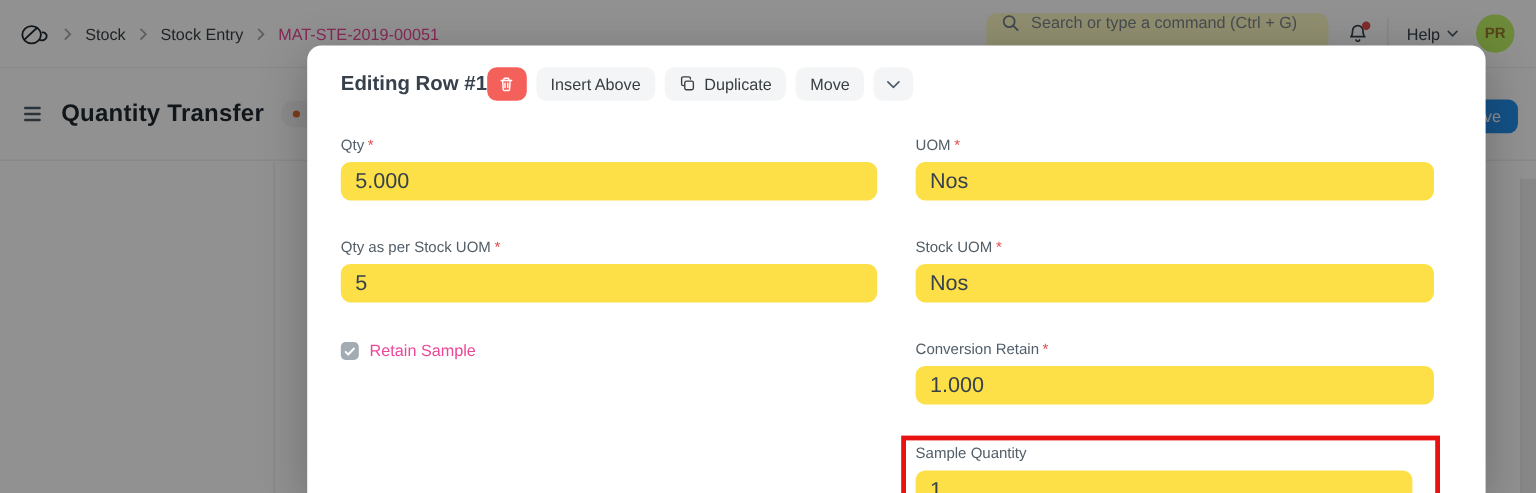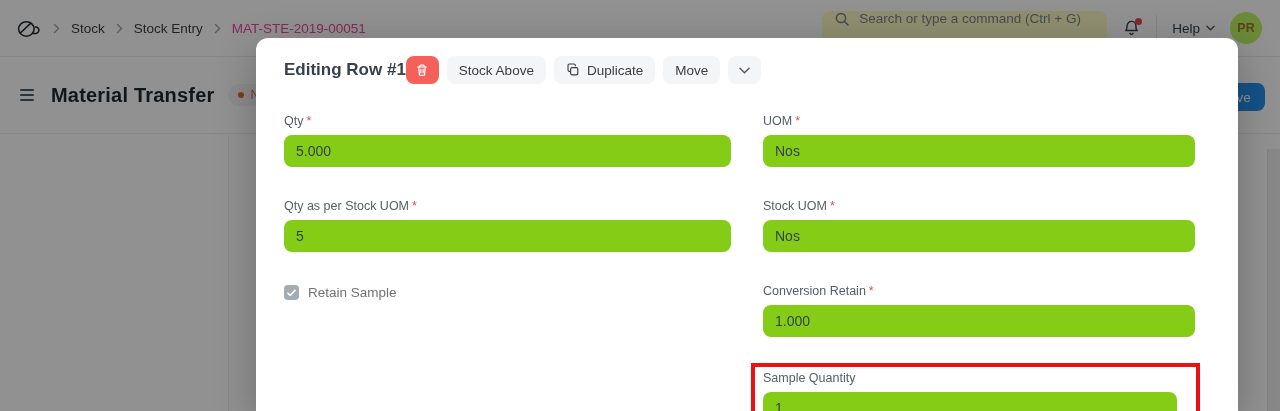--- a/index.html
+++ b/index.html
@@ -105,30 +105,30 @@
     margin-top: 30px; padding-left: 28px;
     display: grid; grid-template-columns: 447px 432px;
     column-gap: 31px; row-gap: 21px; gap: 32px;
   }
   .field-label {
     font-size: 12.5px; color: #525e68; margin-bottom: 6px;
     display: flex; gap: 3px; line-height: 15px;
   }
   .req { color: #e24c4c; }
   .text-input {
-    display: block; width: 100%; height: 32px; background: #84cc16;
+    display: block; width: 100%; height: 32px; background: #fde047;
     border: none; border-radius: 8px; padding: 0 12px; outline: none;
-    font-size: 14px; color: #36414c; font-family: "Liberation Sans", sans-serif;
+    font-size: 18px; color: #36414c; font-family: "Liberation Sans", sans-serif;
   }
   .checkbox-row { display: flex; align-items: center; gap: 9px; padding-top: 1px; align-self: start; }
   .checkbox {
     width: 15px; height: 15px; border-radius: 4px; background: #a3abb3;
     display: flex; align-items: center; justify-content: center; cursor: pointer;
   }
-  .checkbox-label { font-size: 13.5px; color: #737373; }
+  .checkbox-label { font-size: 13.5px; color: #ec4899; }
 
   .highlight-box {
     grid-column: 2;
     border: 4px solid #e81212;
     padding: 4px 19px 5px 8px;
     margin: -6px -5px 0 -12px;
   }
 </style>
 </head>
 <body>
@@ -195,21 +195,21 @@
       </span>
     </div>
   </div>
 
   <div class="page-head">
     <span class="hamburger">
         <span></span>
         <span></span>
         <span></span>
       </span>
-    <h1 class="page-title">Material Transfer</h1>
+    <h1 class="page-title">Quantity Transfer</h1>
     <span class="status-badge">
       <span class="badge-dot"></span>
       <span>Not Saved</span>
     </span>
   </div>
 
   <button class="save-btn">Save</button>
 
   <div class="content">
     <span class="sidebar-divider"></span>
@@ -227,21 +227,21 @@
       <button class="btn btn-danger">
         <span style="display:flex;">
           <svg width="14" height="15" viewBox="0 0 16 17" fill="none" stroke="#ffffff" stroke-width="1.4" stroke-linecap="round" stroke-linejoin="round">
             <path d="M3 4.5h10"></path>
             <path d="M5.6 4.5V3.3c0-.5.4-.9.9-.9h3c.5 0 .9.4.9.9v1.2"></path>
             <path d="M4.4 4.5l.6 8.6c0 .6.5 1 1 1h4c.5 0 1-.4 1-1l.6-8.6"></path>
             <path d="M6.7 7.3v3.9M9.3 7.3v3.9"></path>
           </svg>
         </span>
       </button>
-      <button class="btn">Stock Above</button>
+      <button class="btn">Insert Above</button>
       <button class="btn">
         <span style="display:flex;">
           <svg width="14" height="14" viewBox="0 0 16 16" fill="none" stroke="#383e42" stroke-width="1.3" stroke-linecap="round">
             <rect x="5.3" y="5.3" width="8.2" height="8.2" rx="1.6"></rect>
             <path d="M10.7 3.2v-.4c0-.9-.7-1.6-1.6-1.6H3.9c-.9 0-1.6.7-1.6 1.6v5.1c0 .9.7 1.6 1.6 1.6h.4"></path>
           </svg>
         </span>
         <span>Duplicate</span>
       </button>
       <button class="btn">Move</button>

